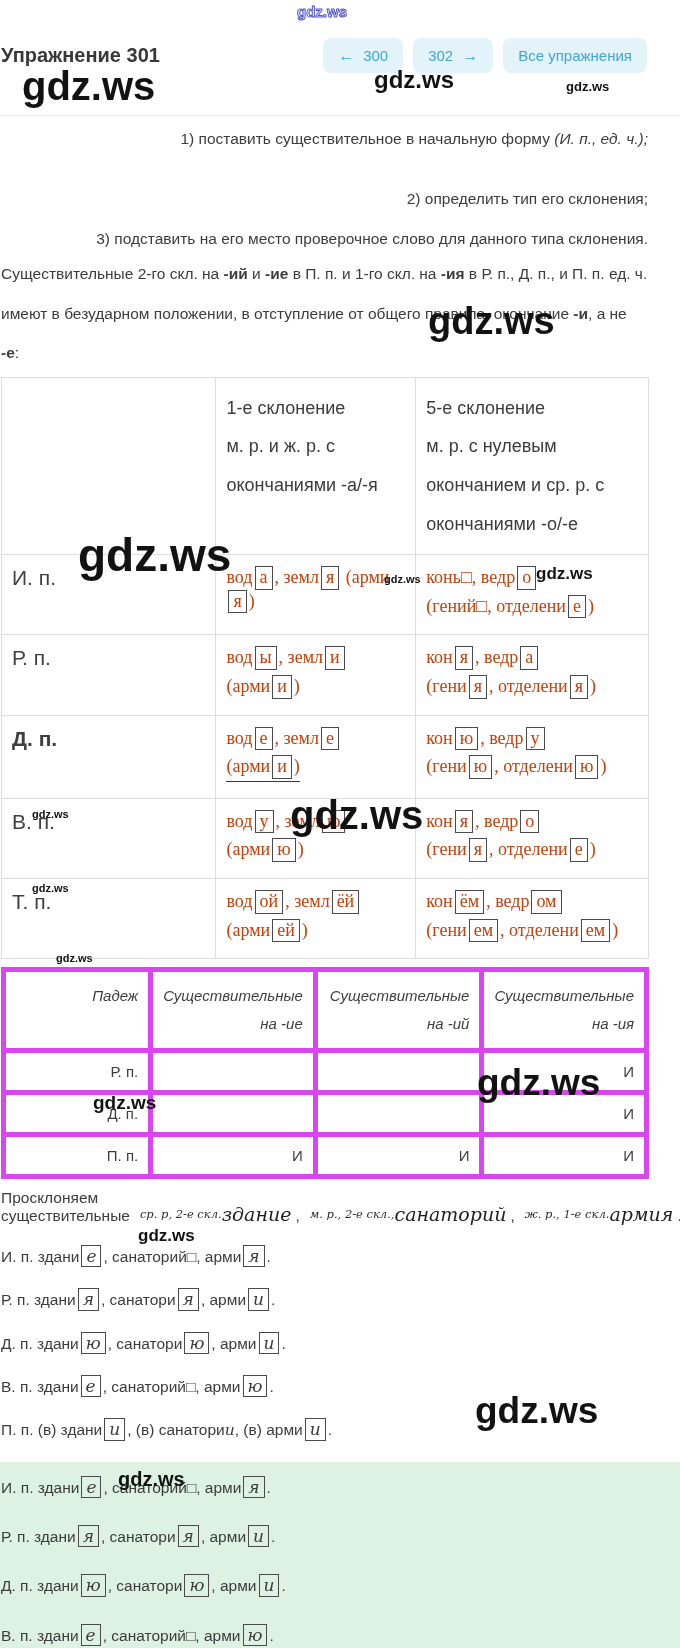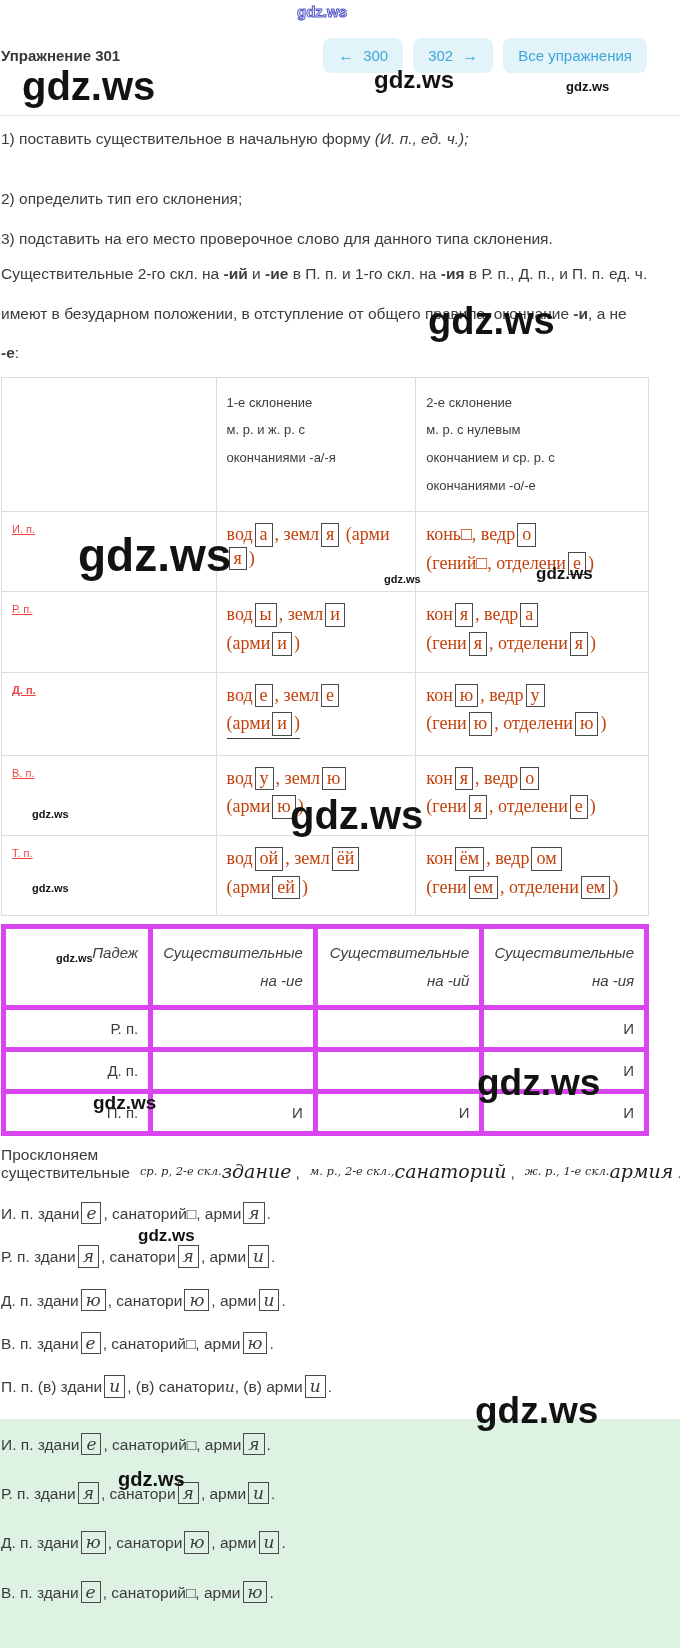--- a/index.html
+++ b/index.html
@@ -26,53 +26,53 @@
   .wm-j      { left:32px;  top:882px; font-size:11px; }
   .wm-k      { left:56px;  top:952px; font-size:11px; }
   .wm-l      { left:477px; top:1062px; font-size:37px; }
   .wm-m      { left:93px;  top:1092px; font-size:19px; }
   .wm-n      { left:138px; top:1226px; font-size:17px; }
   .wm-o      { left:475px; top:1390px; font-size:37px; }
   .wm-p      { left:118px; top:1468px; font-size:20px; }
 
   
   .header { display:flex; justify-content:space-between; align-items:center; padding:38px 1px 0 1px; width:648px; }
-  .page-title { font-size:15px; font-weight:700; color:#383838; }
+  .page-title { font-size:20px; font-weight:700; color:#383838; }
   .nav { display:flex; gap:10px; }
   .nav-btn { background:#e2f3f9; color:#3ea6d8; border:none; border-radius:8px;
              padding:9px 15px; font-size:15px; font-family:"Liberation Sans",sans-serif;
              display:flex; align-items:center; gap:9px; cursor:pointer; }
   .nav-btn .arr { font-size:16px; line-height:1; }
 
   .divider { border-top:1px solid #e9e9e9; margin-top:42px; width:680px; }
 
   
-  .intro-item { font-size:15.5px; color:#3c3c3c; }
+  .intro-item { font-size:15.5px; color:#3c3c3c;text-align:right; }
   .ii-1 { margin-top:14px; }
   .ii-2 { margin-top:42px; }
   .ii-3 { margin-top:22px; }
   .note { margin-top:6px; font-size:15.5px; line-height:2.55; color:#3c3c3c; }
 
   .bold { font-weight:700; }
   .ital { font-style:italic; }
   .serif { font-family:"DejaVu Serif","Liberation Serif",serif; }
   .line-underl { display:inline-block; border-bottom:1.5px solid #3a3a3a; padding-bottom:2px; }
 
   .boxed { display:inline-block; border:1px solid #4a4a4a; padding:0 4px; margin:0 2px;
            line-height:1.2; text-align:center; min-width:15px; }
 
   
   table { border-collapse:collapse; }
   .t1 { width:648px; margin-top:4px; }
   .t1 td { border:1px solid #ddd; vertical-align:top; text-align:left; padding:11px 10px; }
   .t1 .c0 { width:215px; }
   .t1 .c1 { width:200px; }
   .t1 .c2 { width:233px; }
-  .t1 .hdr { font-size:13px; line-height:2.15; color:#3c3c3c; }
-  .t1 .case { font-size:11px; color:#ef4444;text-decoration:underline; }
+  .t1 .hdr { font-size:18px; line-height:2.15; color:#3c3c3c; }
+  .t1 .case { font-size:21px; color:#404040; }
   .t1 .example { font-family:"Liberation Serif","DejaVu Serif",serif; font-size:18px; color:#c2410c; line-height:1.3; }
   .t1 .example > div { margin-bottom:5px; }
 
   
   .tbl-label { margin-top:10px; font-size:15.5px; color:#3c3c3c; }
   .t2 { width:648px; margin-top:8px; }
   .t2 th, .t2 td { border:5px solid #d946ef; vertical-align:top; text-align:right; padding:10px; }
   .t2 th { font-style:italic; font-weight:400; font-size:15px; line-height:1.85; color:#3f3f3f; }
   .t2 td { font-size:15px; color:#3c3c3c; }
   .t2 .k0 { width:161px; } .t2 .k1 { width:160px; } .t2 .k2 { width:167px; }
@@ -141,21 +141,21 @@
   <table class="t1">
     <tbody>
     <tr>
       <td class="c0 hdr"></td>
       <td class="c1 hdr">
             <div>1-е склонение</div>
             <div>м. р. и ж. р. с</div>
             <div>окончаниями -а/-я</div>
           </td>
       <td class="c2 hdr">
-            <div>2-е склонение</div>
+            <div>5-е склонение</div>
             <div>м. р. с нулевым</div>
             <div>окончанием и ср. р. с</div>
             <div>окончаниями -о/-е</div>
           </td>
     </tr>
     <tr>
       <td class="c0 case">И. п.</td>
       <td class="c1 example">
             <div><span>вод</span><span class="boxed">а</span><span>, земл</span><span class="boxed">я</span><span> (арми</span><span class="boxed">я</span><span>)</span></div>
           </td>

